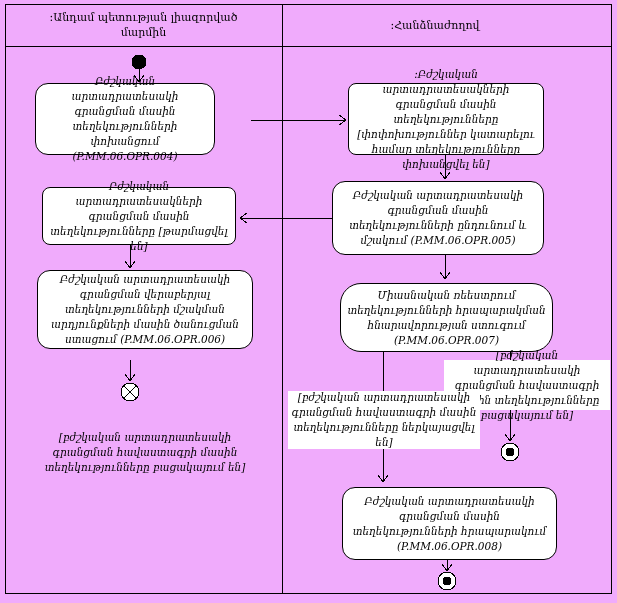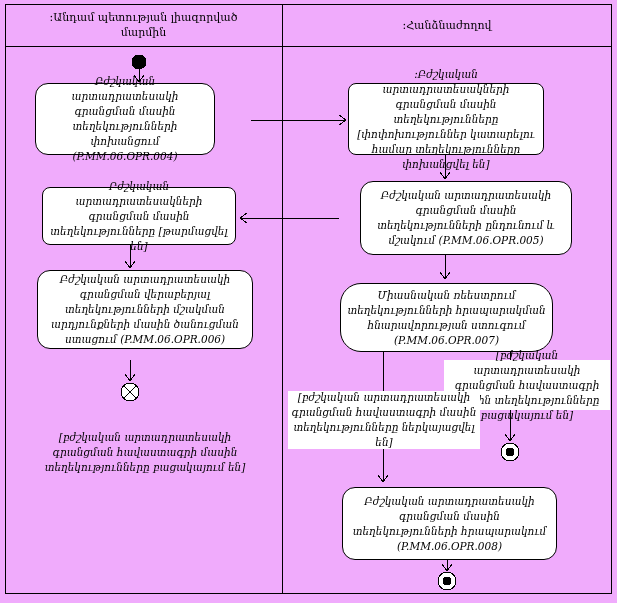--- a/index.html
+++ b/index.html
@@ -95,33 +95,33 @@
     </g>
     <g>
       <circle cx="447" cy="581" r="9" fill="#fff"></circle>
       <circle cx="447" cy="581" r="4.5" fill="#000" stroke="none"></circle>
     </g>
   </svg>
 
   <div class="lane-header" style="left:5px;width:277px;">
     <span class="hdr-inner">:Անդամ պետության լիազորված մարմին</span>
   </div>
-  <div class="lane-header" style="left:282px;width:330px;">
+  <div class="lane-header" style="left:270px;width:330px;">
     <span class="hdr-inner">:Հանձնաժողով</span>
   </div>
 
   <div class="node action" style="left:35px;top:83px;width:180px;height:72px;">
     <span>Բժշկական արտադրատեսակի գրանցման մասին տեղեկությունների փոխանցում (P.MM.06.OPR.004)</span>
   </div>
 
   <div class="node object" style="left:348px;top:83px;width:196px;height:72px;">
     <span>:Բժշկական արտադրատեսակների գրանցման մասին տեղեկությունները [փոփոխություններ կատարելու համար տեղեկությունները փոխանցվել են]</span>
   </div>
 
-  <div class="node action" style="left:360px;top:181px;width:212px;height:74px;">
+  <div class="node action" style="left:332px;top:181px;width:212px;height:74px;">
     <span>Բժշկական արտադրատեսակի գրանցման մասին տեղեկությունների ընդունում և մշակում (P.MM.06.OPR.005)</span>
   </div>
 
   <div class="node object" style="left:42px;top:187px;width:194px;height:58px;">
     <span>Բժշկական արտադրատեսակների գրանցման մասին տեղեկությունները [թարմացվել են]</span>
   </div>
 
   <div class="node action" style="left:37px;top:270px;width:216px;height:79px;">
     <span>Բժշկական արտադրատեսակի գրանցման վերաբերյալ տեղեկությունների մշակման արդյունքների մասին ծանուցման ստացում (P.MM.06.OPR.006)</span>
   </div>

